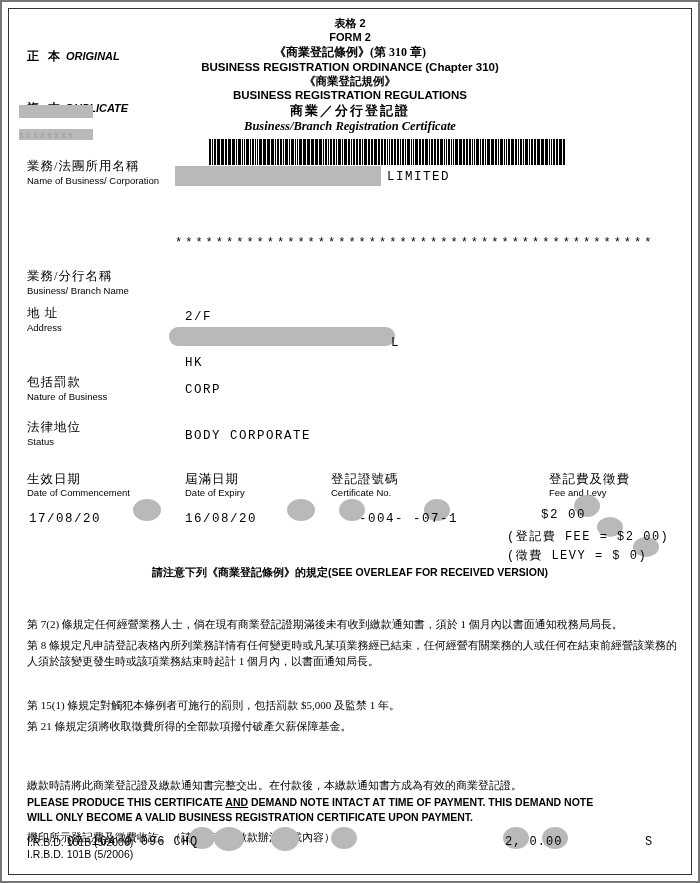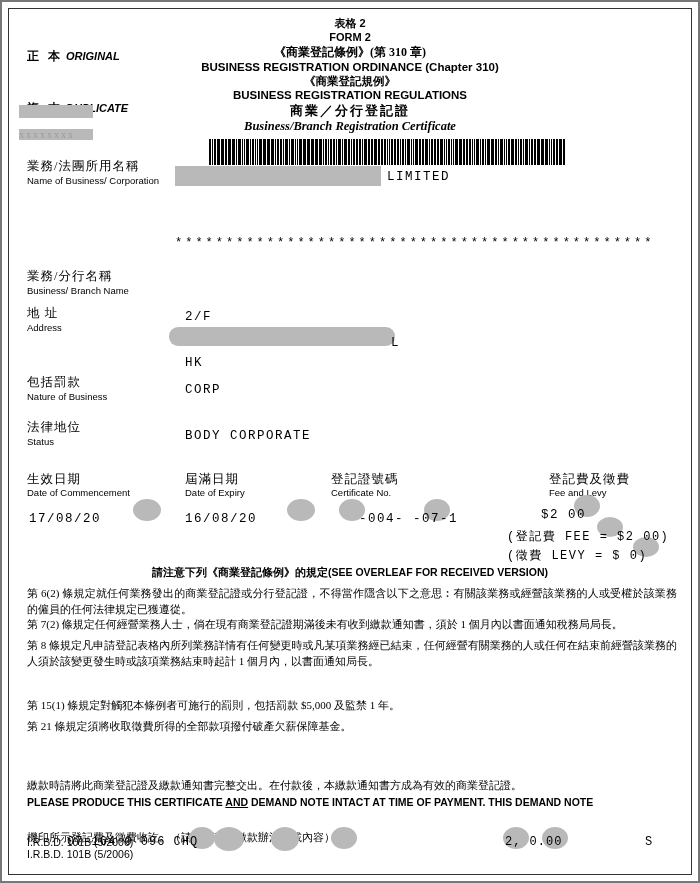--- a/index.html
+++ b/index.html
@@ -157,29 +157,31 @@
       <div class="val" style="left:176px;top:503px;">16/08/20</div>
       <div class="val" style="left:350px;top:503px;">-004-        -07-1</div>
       <div class="val" style="left:532px;top:499px;">$2       00</div>
       <div class="val" style="left:498px;top:519px;font-size:12px;">(登記費 FEE  =  $2      00)</div>
       <div class="val" style="left:498px;top:538px;font-size:12px;">(徵費  LEVY  = $           0)</div>
 
       <div class="notice" style="top:556px;">
         <span>請注意下列《商業登記條例》的規定</span><span class="en">(SEE OVERLEAF FOR RECEIVED VERSION)</span>
       </div>
 
-      <div class="clause" style="top:577px;">第 6(2) 條規定就任何業務發出的商業登記證或分行登記證，不得當作隱含以下之意思︰有關該業務或經營該業務的人或受權於該業務的僱員的任何法律規定已獲遵從。</div>
       <div class="clause" style="top:608px;">第 7(2) 條規定任何經營業務人士，倘在現有商業登記證期滿後未有收到繳款通知書，須於 1 個月內以書面通知稅務局局長。</div>
       <div class="clause" style="top:629px;">第 8 條規定凡申請登記表格內所列業務詳情有任何變更時或凡某項業務經已結束，任何經營有關業務的人或任何在結束前經營該業務的人須於該變更發生時或該項業務結束時起計 1 個月內，以書面通知局長。</div>
       <div class="clause" style="top:689px;">第 15(1) 條規定對觸犯本條例者可施行的罰則，包括罰款 $5,000 及監禁 1 年。</div>
       <div class="clause" style="top:710px;">第 21 條規定須將收取徵費所得的全部款項撥付破產欠薪保障基金。</div>
 
       <div class="para" style="top:736px;">繳款時請將此商業登記證及繳款通知書完整交出。在付款後，本繳款通知書方成為有效的商業登記證。</div>
       <div class="para" style="top:753px;">
         <span class="en" style="display:inline;">PLEASE PRODUCE THIS CERTIFICATE </span><span class="en u" style="display:inline;">AND</span><span class="en" style="display:inline;"> DEMAND NOTE INTACT AT TIME OF PAYMENT. THIS DEMAND NOTE</span>
+      </div>
+      <div class="para" style="top:768px;">
+        <span class="en">WILL ONLY BECOME A VALID BUSINESS REGISTRATION CERTIFICATE UPON PAYMENT.</span>
       </div>
       <div class="para" style="top:788px;">機印所示登記費及徵費收訖。（請參閱背頁繳款辦法所載內容）</div>
 
       <div class="blob r" style="left:180px;top:818px;width:26px;height:22px;"></div>
       <div class="blob r" style="left:205px;top:818px;width:30px;height:24px;"></div>
       <div class="blob r" style="left:262px;top:818px;width:28px;height:24px;"></div>
       <div class="blob r" style="left:322px;top:818px;width:26px;height:22px;"></div>
       <div class="blob r" style="left:494px;top:818px;width:26px;height:22px;"></div>
       <div class="blob r" style="left:533px;top:818px;width:26px;height:22px;"></div>
 

